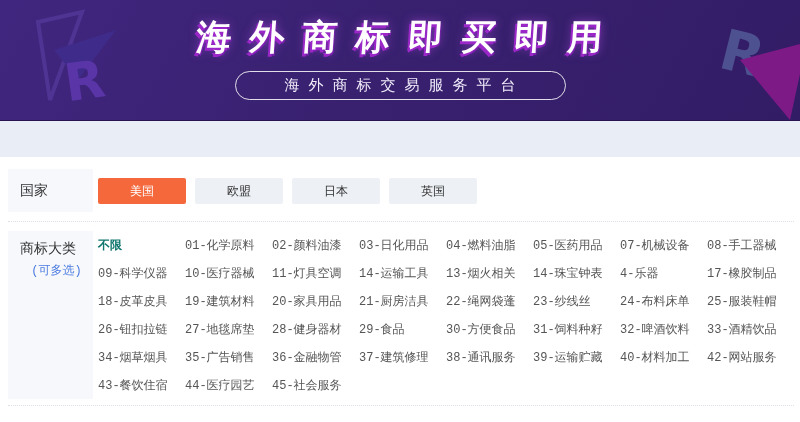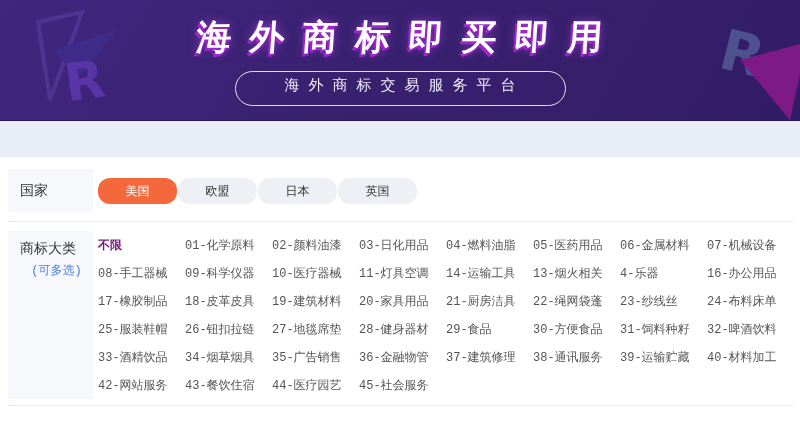--- a/index.html
+++ b/index.html
@@ -21,21 +21,21 @@
     text-align:center; padding-top:14px; padding-left:18px;
     font-size:35px; font-weight:bold; color:#ffffff;
     letter-spacing:18px; white-space:nowrap;
     transform:skewX(-4deg);
     text-shadow:-2px 3px 0 #9b27c9, 1px 2px 0 #7d1fb0, 0 0 10px rgba(214,92,255,.55);
   }
   .banner-sub {
     position:relative; z-index:2;
     width:fit-content; margin:10px auto 0;
     border:1px solid rgba(255,255,255,.85); border-radius:20px;
-    padding:4px 40px 10px 49px;
+    padding:4px 40px 4px 49px;
     font-size:15px; letter-spacing:9px; color:#f0ecfa; white-space:nowrap;
   }
   .logo-left  { position:absolute; left:16px; top:8px; z-index:1; }
   .logo-right { position:absolute; right:-12px; top:12px; z-index:1; }
 
   
   .card {
     margin-top:36px; background:#ffffff;
     height:calc(422px - 121px - 36px);
     padding:12px 6px 0 8px;
@@ -48,41 +48,41 @@
 
   .row-country {
     display:flex; align-items:stretch;
     padding-bottom:9px; border-bottom:1px dotted #dcdfe6;
   }
   .row-country .label-cell {
     height:43px; display:flex; align-items:center; padding-left:12px;
   }
   .country-opts { display:flex; align-items:center; padding-left:5px; }
   .country-btn {
-    width:79px; height:26px; margin-right:1px;
-    border:none; border-radius:12px; cursor:pointer;
+    width:88px; height:26px; margin-right:9px;
+    border:none; border-radius:2px; cursor:pointer;
     background:#edf0f5; color:#333; font-size:12px;
     font-family:inherit; line-height:26px; text-align:center;
   }
   .country-btn.active { background:#f4683c; color:#fff; }
 
   .row-cats {
     display:flex; align-items:stretch;
     padding:9px 0 6px; border-bottom:1px dotted #dcdfe6;
   }
   .row-cats .label-cell { padding:9px 0 0 12px; }
   .cats-hint { margin-top:4px; font-size:12px; color:#4a7bdf;text-align:center; }
   .cat-grid {
     flex:1; padding-left:5px;
     display:grid; grid-template-columns:repeat(8,1fr); grid-auto-rows:28px;
     align-items:center;
     font-size:12px; color:#555;
   }
   .cat { white-space:nowrap; cursor:pointer; }
-  .cat.first { font-weight:bold; color:#701a75; }
+  .cat.first { font-weight:bold; color:#0f766e; }
 </style>
 </head>
 <body>
 
 <div class="banner">
   <svg class="logo-left" width="110" height="110" viewBox="0 0 110 110">
     <polygon points="22,14 66,4 34,92" fill="none" stroke="#55399c" stroke-width="4" opacity="0.75"></polygon>
     <polygon points="38,42 100,22 62,72" fill="#3f2b8a"></polygon>
     <text x="48" y="92" font-size="52" font-weight="bold" fill="#5a35a8" font-family="'DejaVu Sans',sans-serif" transform="rotate(-8 60 70)">R</text>
   </svg>
@@ -113,30 +113,29 @@
       <div>商标大类</div>
       <div class="cats-hint">(可多选)</div>
     </div>
     <div class="cat-grid">
       <span class="cat first">不限</span>
       <span class="cat">01-化学原料</span>
       <span class="cat">02-颜料油漆</span>
       <span class="cat">03-日化用品</span>
       <span class="cat">04-燃料油脂</span>
       <span class="cat">05-医药用品</span>
-      <span class="cat">06-金属材料</span>
       <span class="cat">07-机械设备</span>
       <span class="cat">08-手工器械</span>
       <span class="cat">09-科学仪器</span>
       <span class="cat">10-医疗器械</span>
       <span class="cat">11-灯具空调</span>
       <span class="cat">14-运输工具</span>
       <span class="cat">13-烟火相关</span>
+      <span class="cat">14-珠宝钟表</span>
       <span class="cat">4-乐器</span>
-      <span class="cat">16-办公用品</span>
       <span class="cat">17-橡胶制品</span>
       <span class="cat">18-皮革皮具</span>
       <span class="cat">19-建筑材料</span>
       <span class="cat">20-家具用品</span>
       <span class="cat">21-厨房洁具</span>
       <span class="cat">22-绳网袋蓬</span>
       <span class="cat">23-纱线丝</span>
       <span class="cat">24-布料床单</span>
       <span class="cat">25-服装鞋帽</span>
       <span class="cat">26-钮扣拉链</span>

